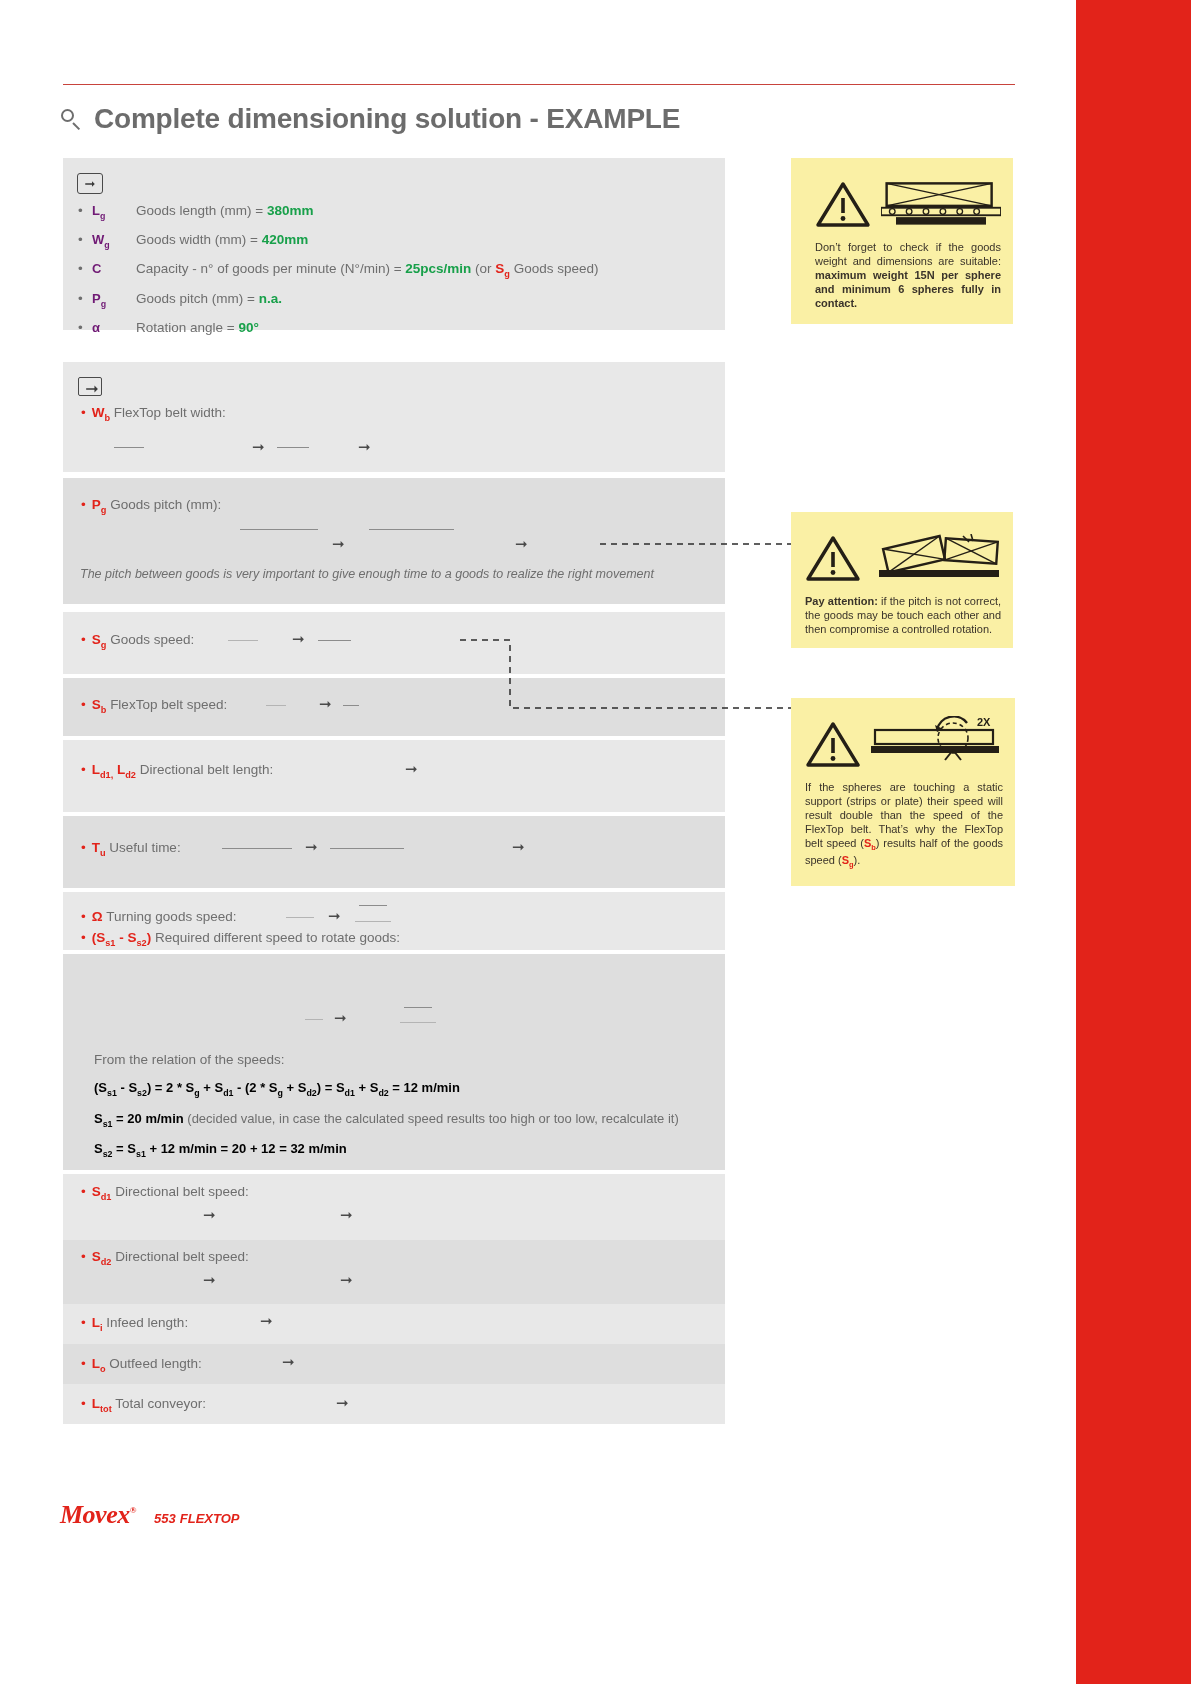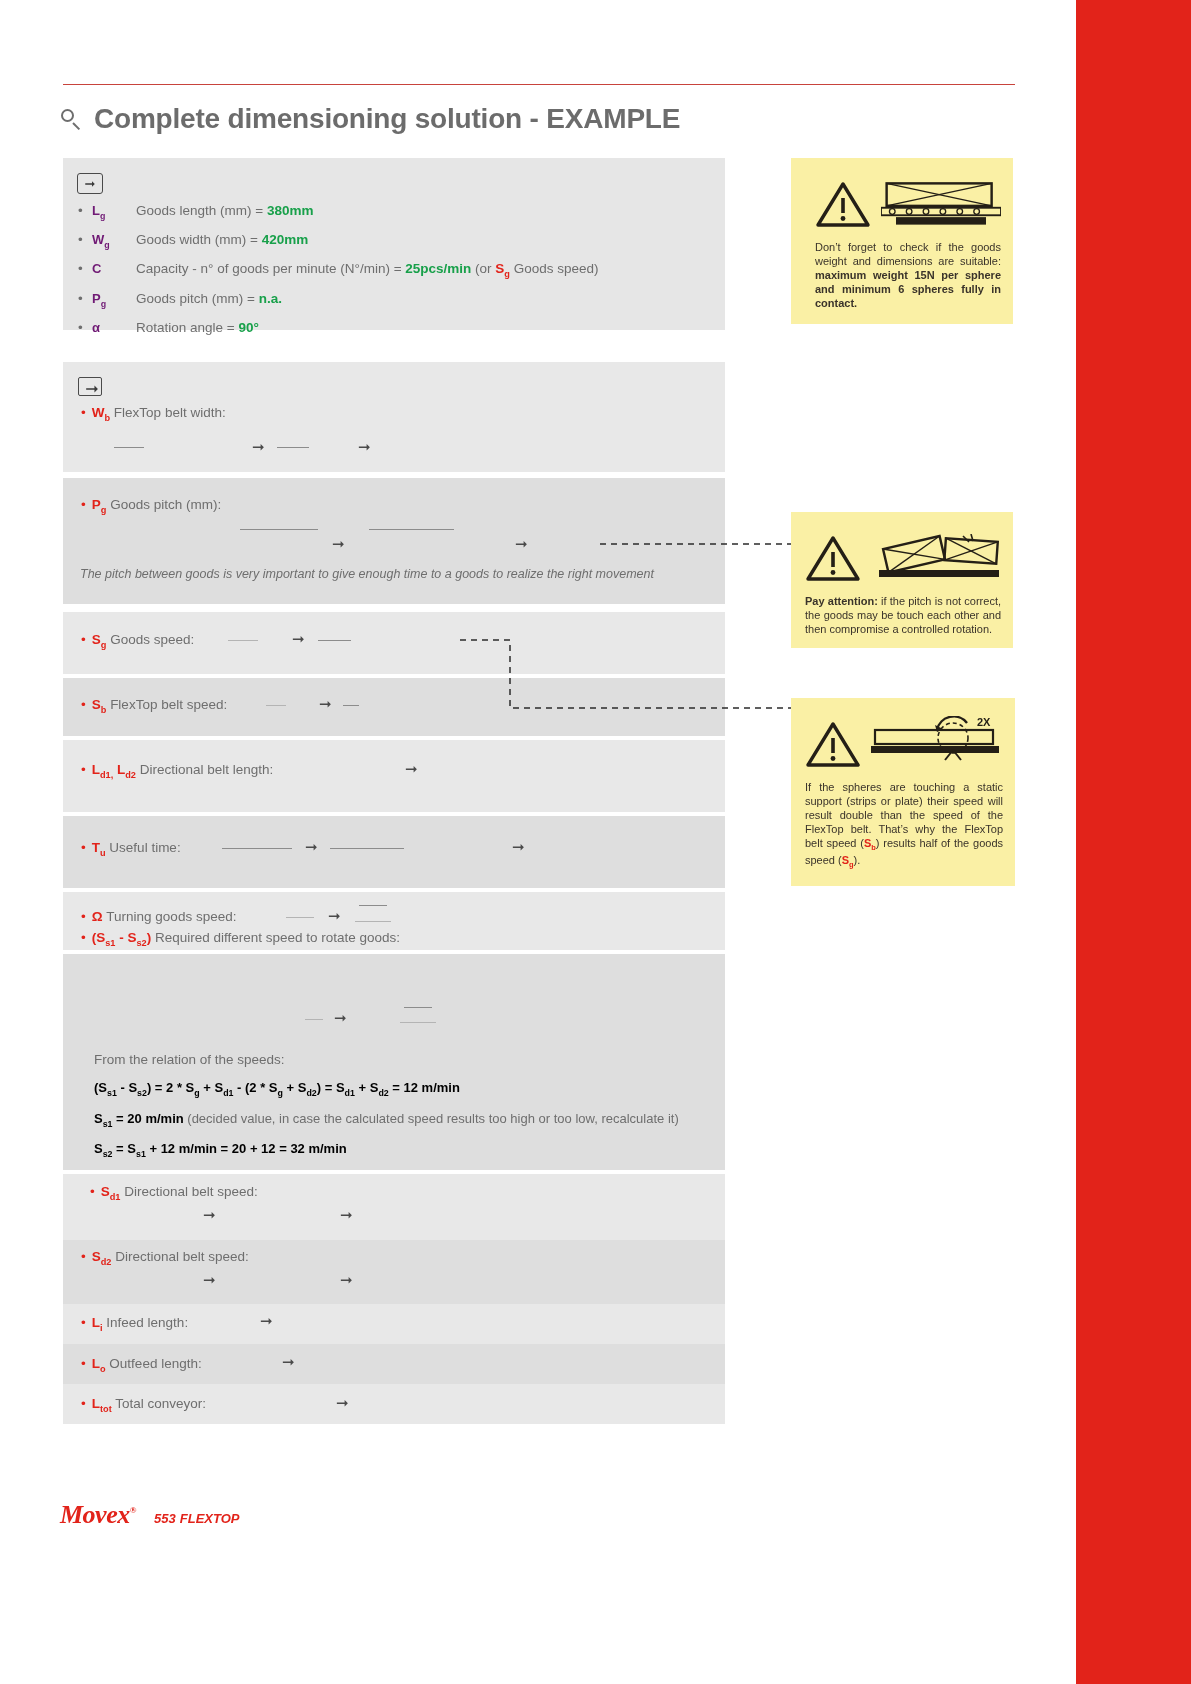--- a/index.html
+++ b/index.html
@@ -303,21 +303,21 @@
       </div>
       <div class="line">
         <b>S<sub>s1</sub> = <span>20 m/min</span></b> <span>(decided value, in case the calculated speed results too high or too low, recalculate it)</span>
       </div>
       <div class="line">
         <b>S<sub>s2</sub> = S<sub>s1</sub> + 12 m/min = 20 + 12 = <span>32 m/min</span></b>
       </div>
     </div>
 
     <div class="rowband band-a" style="top:1174px; height:66px;"></div>
-    <div class="row-label" style="left:81px; top:1184px;margin-left:9px;">
+    <div class="row-label" style="left:81px; top:1184px;">
       <span class="dot">•</span><span class="k">S<sub>d1</sub></span> <span>Directional belt speed:</span>
     </div>
     <div class="arrowg" style="left:203px; top:1208px;">➞</div>
     <div class="arrowg" style="left:340px; top:1208px;">➞</div>
 
     <div class="rowband band-b" style="top:1240px; height:64px;"></div>
     <div class="row-label" style="left:81px; top:1249px;">
       <span class="dot">•</span><span class="k">S<sub>d2</sub></span> <span>Directional belt speed:</span>
     </div>
     <div class="arrowg" style="left:203px; top:1273px;">➞</div>

